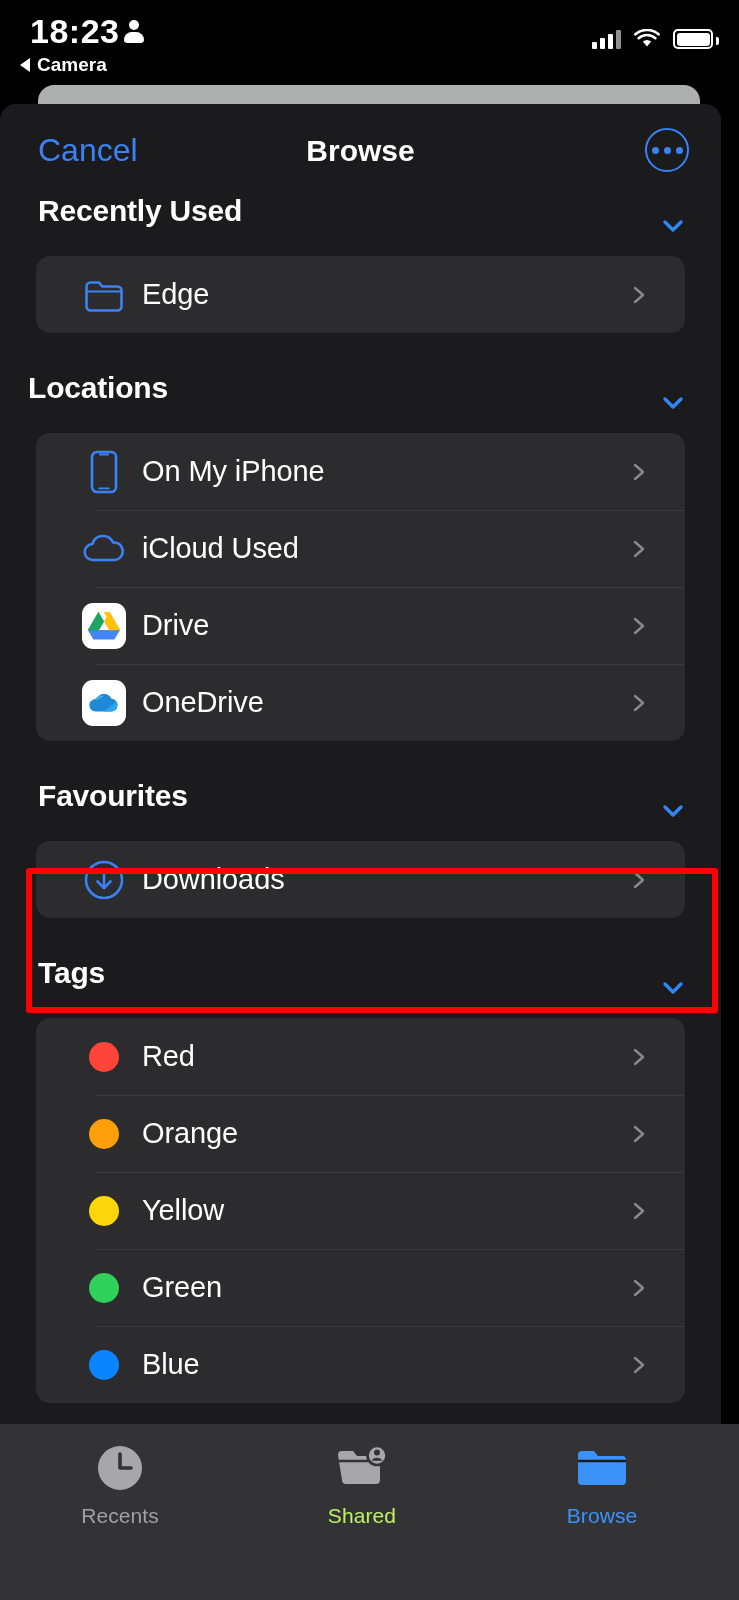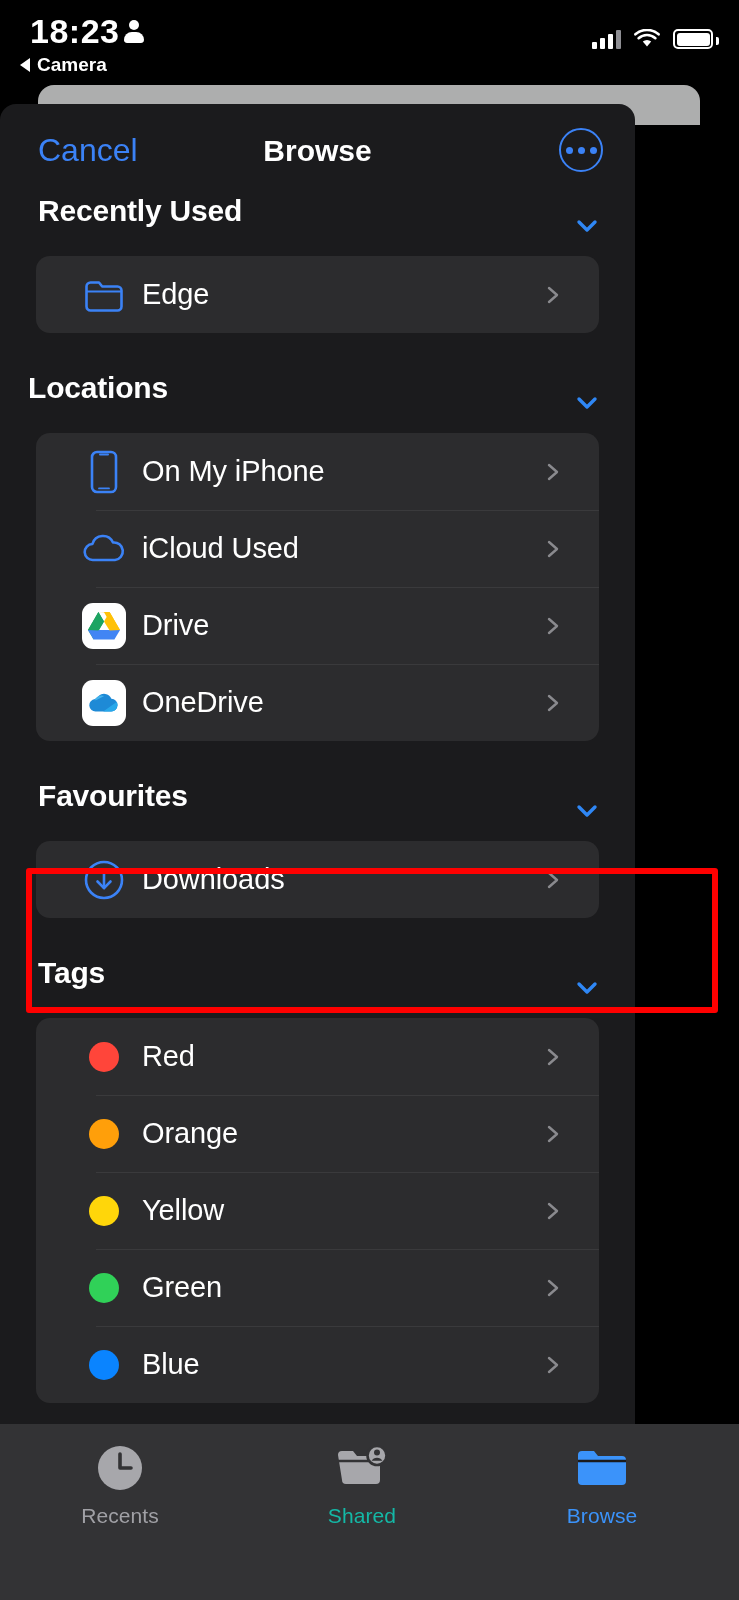--- a/index.html
+++ b/index.html
@@ -68,21 +68,21 @@
   }
 
   
   #card-stack{
     position:absolute; left:38px; top:85px; width:662px; height:40px;
     background:#adaeae; border-radius:16px 16px 0 0;
   }
 
   
   #sheet{
-    position:absolute; left:0; top:104px; width:635px; height:1320px;
+    position:absolute; left:0; top:104px; width:721px; height:1320px;
     background:#1b1b1d; border-radius:16px 16px 0 0;
     overflow:hidden;
   }
 
   
   #sheet-nav{ position:relative; height:90px; }
   #cancel-button{
     position:absolute; left:38px; top:28px;
     font-size:32px; color:#3b82f6; background:none; border:none;
     font-family:inherit; cursor:pointer; padding:0;
@@ -424,21 +424,21 @@
   <div class="tab" id="tab-shared">
     <span class="tico">
       <svg width="54" height="48" viewBox="0 0 54 48">
         <path d="M3 11 a4 4 0 0 1 4 -4 h11 l4 5 h19 a4 4 0 0 1 4 4 v20 a4 4 0 0 1 -4 4 h-30 a4 4 0 0 1 -4 -4 Z" fill="#a7a7ab"></path>
         <path d="M3 17 h42" stroke="#333335" stroke-width="2.4"></path>
         <circle cx="42" cy="11.5" r="9.5" fill="#a7a7ab" stroke="#333335" stroke-width="2.6"></circle>
         <circle cx="42" cy="8.6" r="3" fill="#333335"></circle>
         <path d="M36.6 16.8 a6.2 6.2 0 0 1 10.8 0" fill="#333335"></path>
       </svg>
     </span>
-    <span class="tlabel" style="color:#14b8a6">Shared</span>
+    <span class="tlabel" style="color:#bef264">Shared</span>
   </div>
 
   <div class="tab" id="tab-browse">
     <span class="tico">
       <svg width="52" height="46" viewBox="0 0 52 46">
         <path d="M2 10 a4 4 0 0 1 4 -4 h12 l4 5 h24 a4 4 0 0 1 4 4 v21 a4 4 0 0 1 -4 4 h-40 a4 4 0 0 1 -4 -4 Z" fill="#3b93fa"></path>
         <path d="M2 16 h48" stroke="#1b1b1d" stroke-width="2.4"></path>
       </svg>
     </span>
     <span class="tlabel" style="color:#3b93fa">Browse</span>

